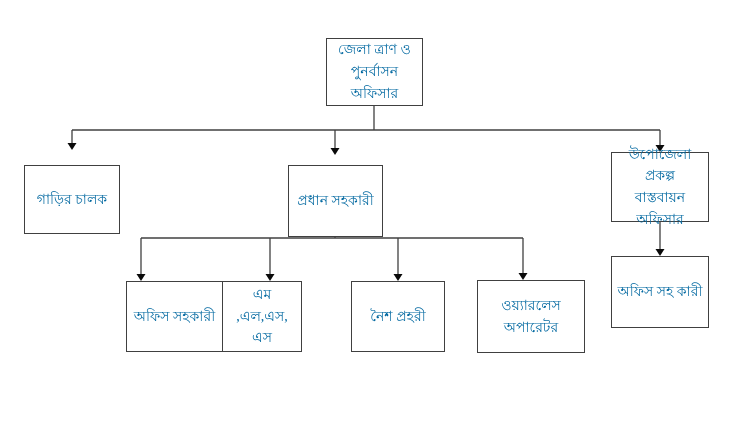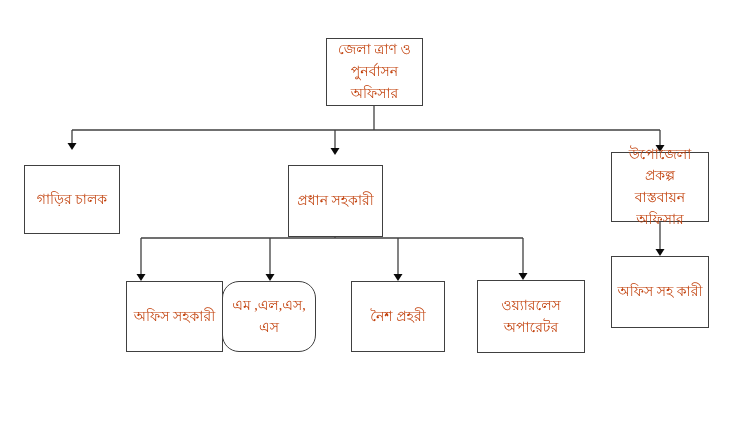--- a/index.html
+++ b/index.html
@@ -24,35 +24,35 @@
   }
   .org-node {
     position: absolute;
     box-sizing: border-box;
     border: 1px solid #404040;
     background: #ffffff;
     display: flex;
     align-items: center;
     justify-content: center;
     text-align: center;
-    color: #c2410c;
+    color: #0369a1;
     font-size: 14px;
     line-height: 1.55;
   }
   .org-node .node-label {
     white-space: pre-line;
     padding: 2px 4px;
   }
   
   .node-top      { left: 326px; top: 38px;  width: 97px; height: 68px; }
   .node-driver   { left: 24px;  top: 150px; width: 96px; height: 69px; margin-top: 15px; }
   .node-chief    { left: 288px; top: 143px; width: 95px; height: 72px; margin-top: 22px; }
   .node-upazila  { left: 611px; top: 152px; width: 98px; height: 70px; }
   .node-b1       { left: 93px;  top: 281px; width: 97px; height: 71px; margin-left: 33px; }
-  .node-b2       { left: 222px; top: 281px; width: 94px; height: 71px; border-radius: 17px; }
+  .node-b2       { left: 222px; top: 281px; width: 80px; height: 71px; }
   .node-b3       { left: 351px; top: 281px; width: 94px; height: 71px; }
   .node-b4       { left: 477px; top: 280px; width: 108px; height: 73px; }
   .node-b5       { left: 611px; top: 256px; width: 98px; height: 72px; }
 
   .connector-layer line    { stroke: #404040; stroke-width: 1.3; }
   .connector-layer polygon { fill: #0a0a0a; stroke: none; }
 </style>
 </head>
 <body>
 

